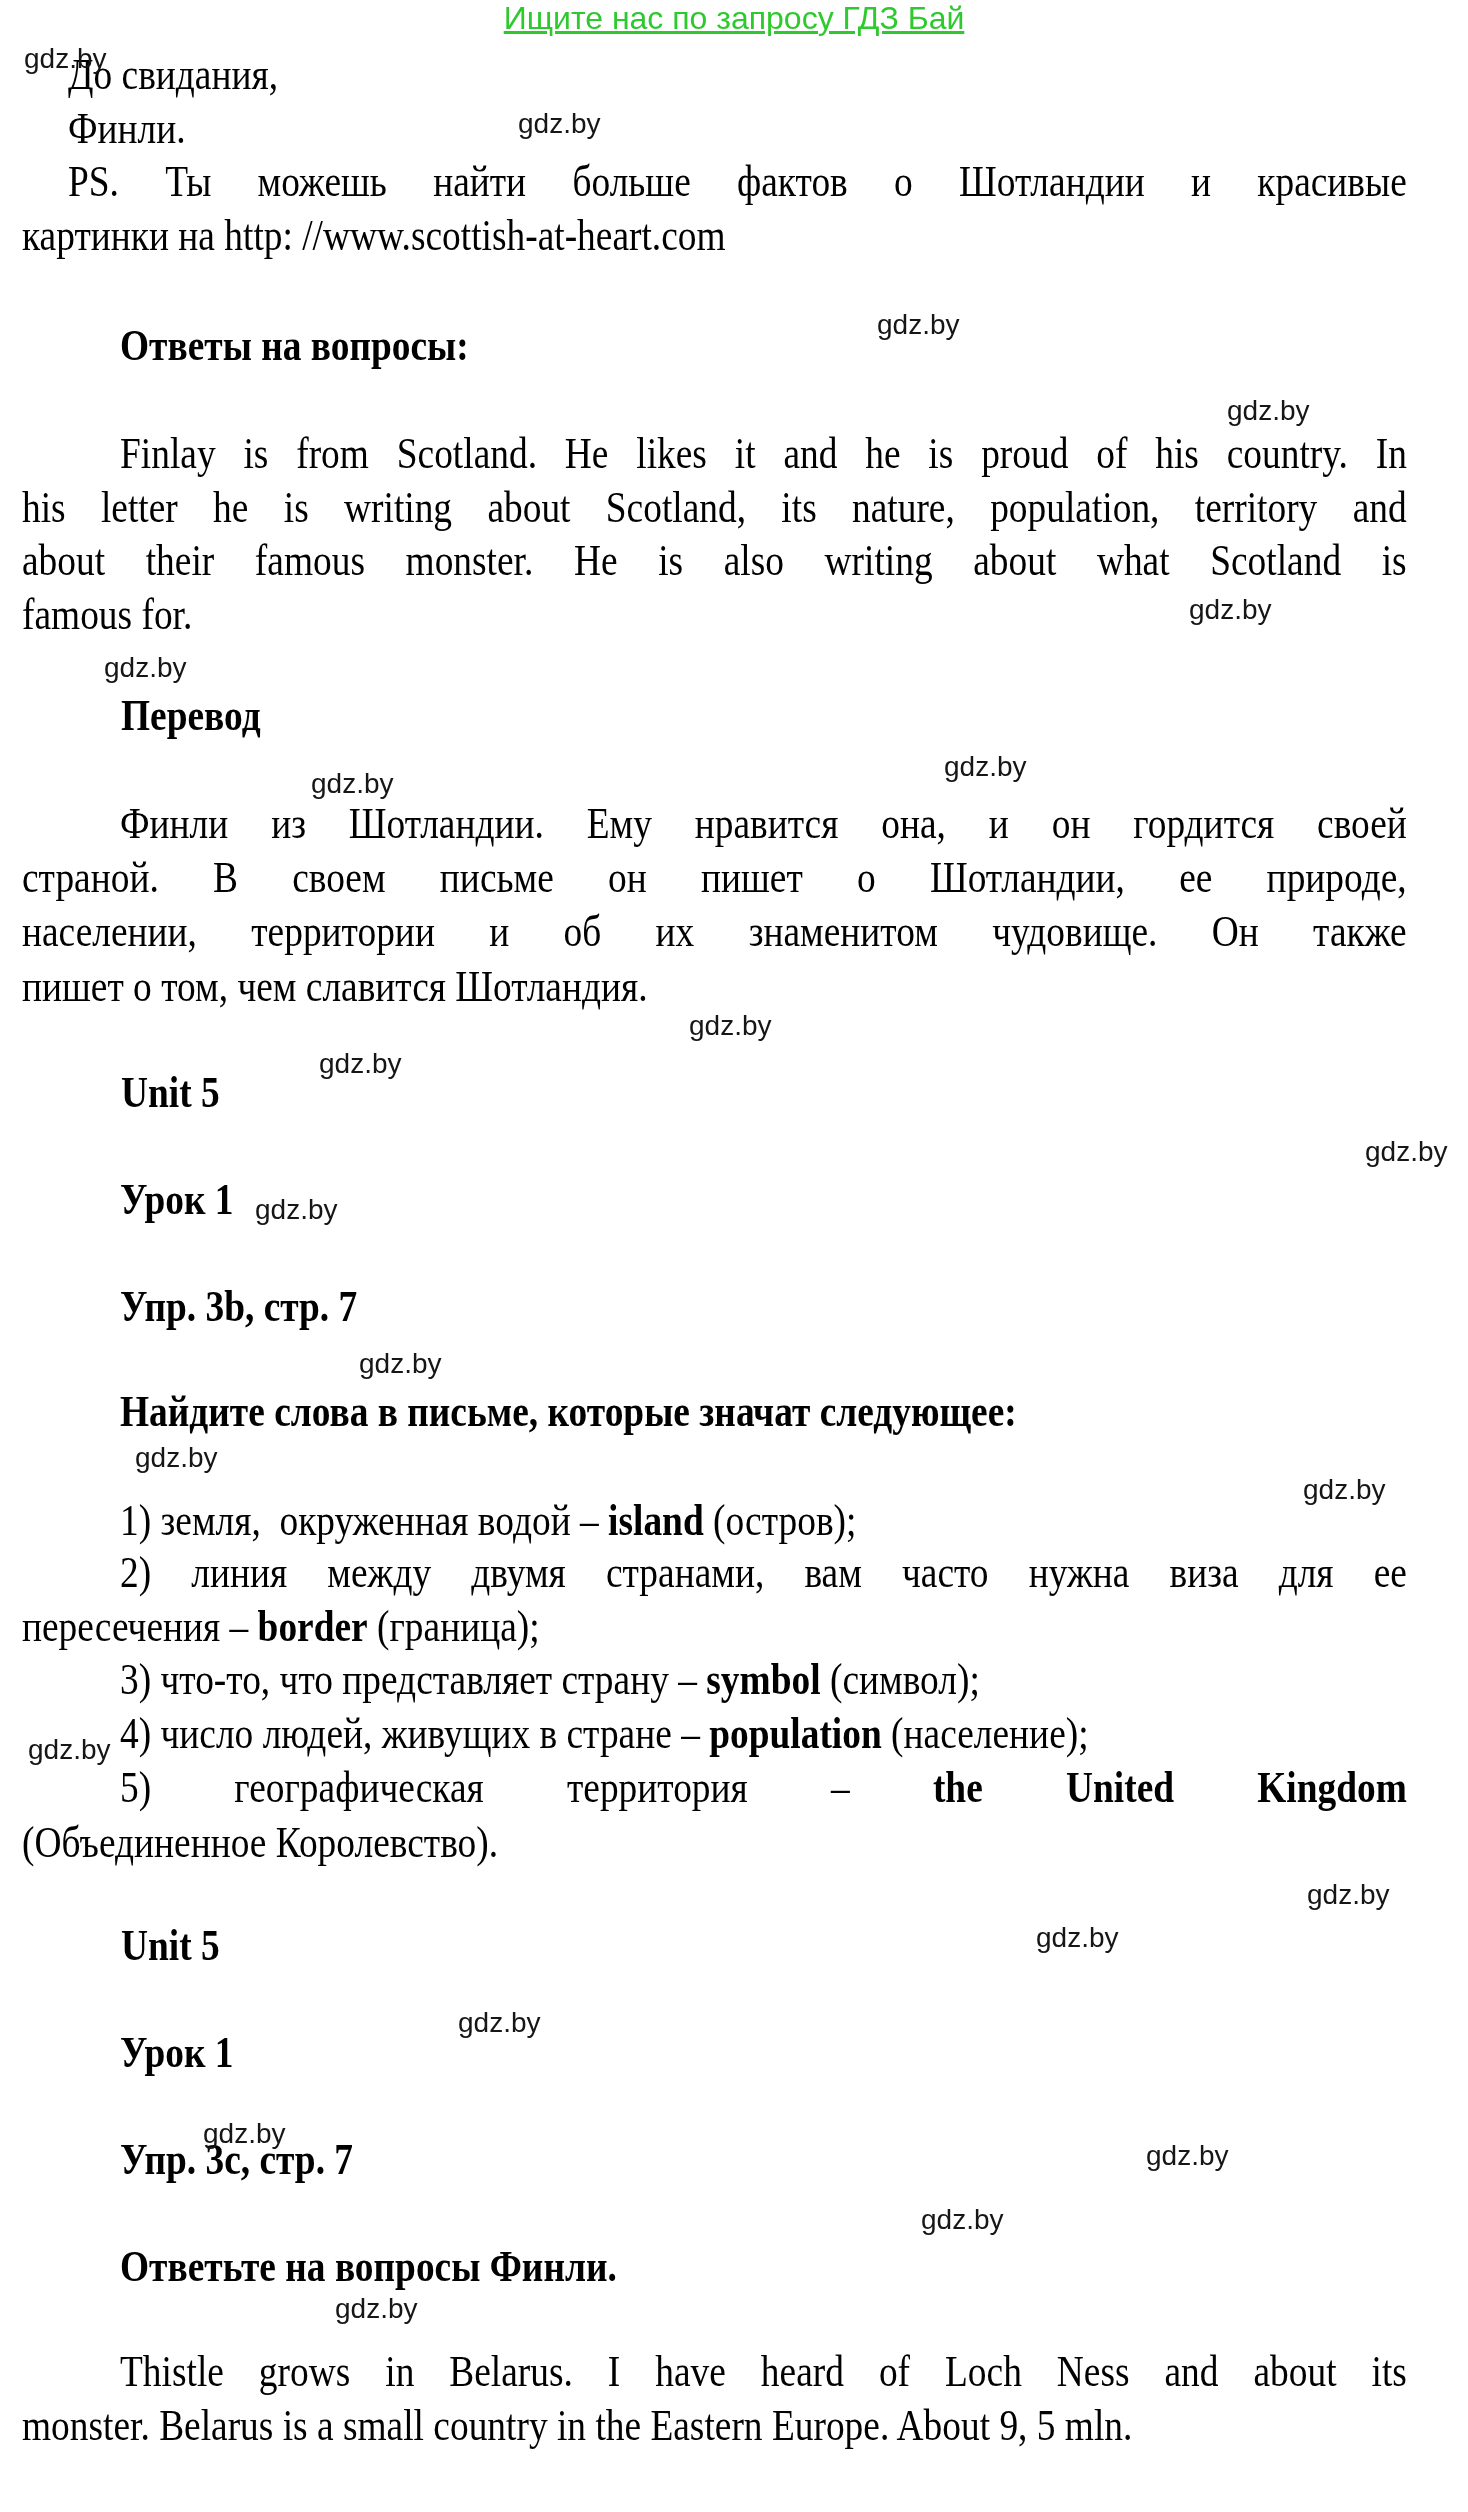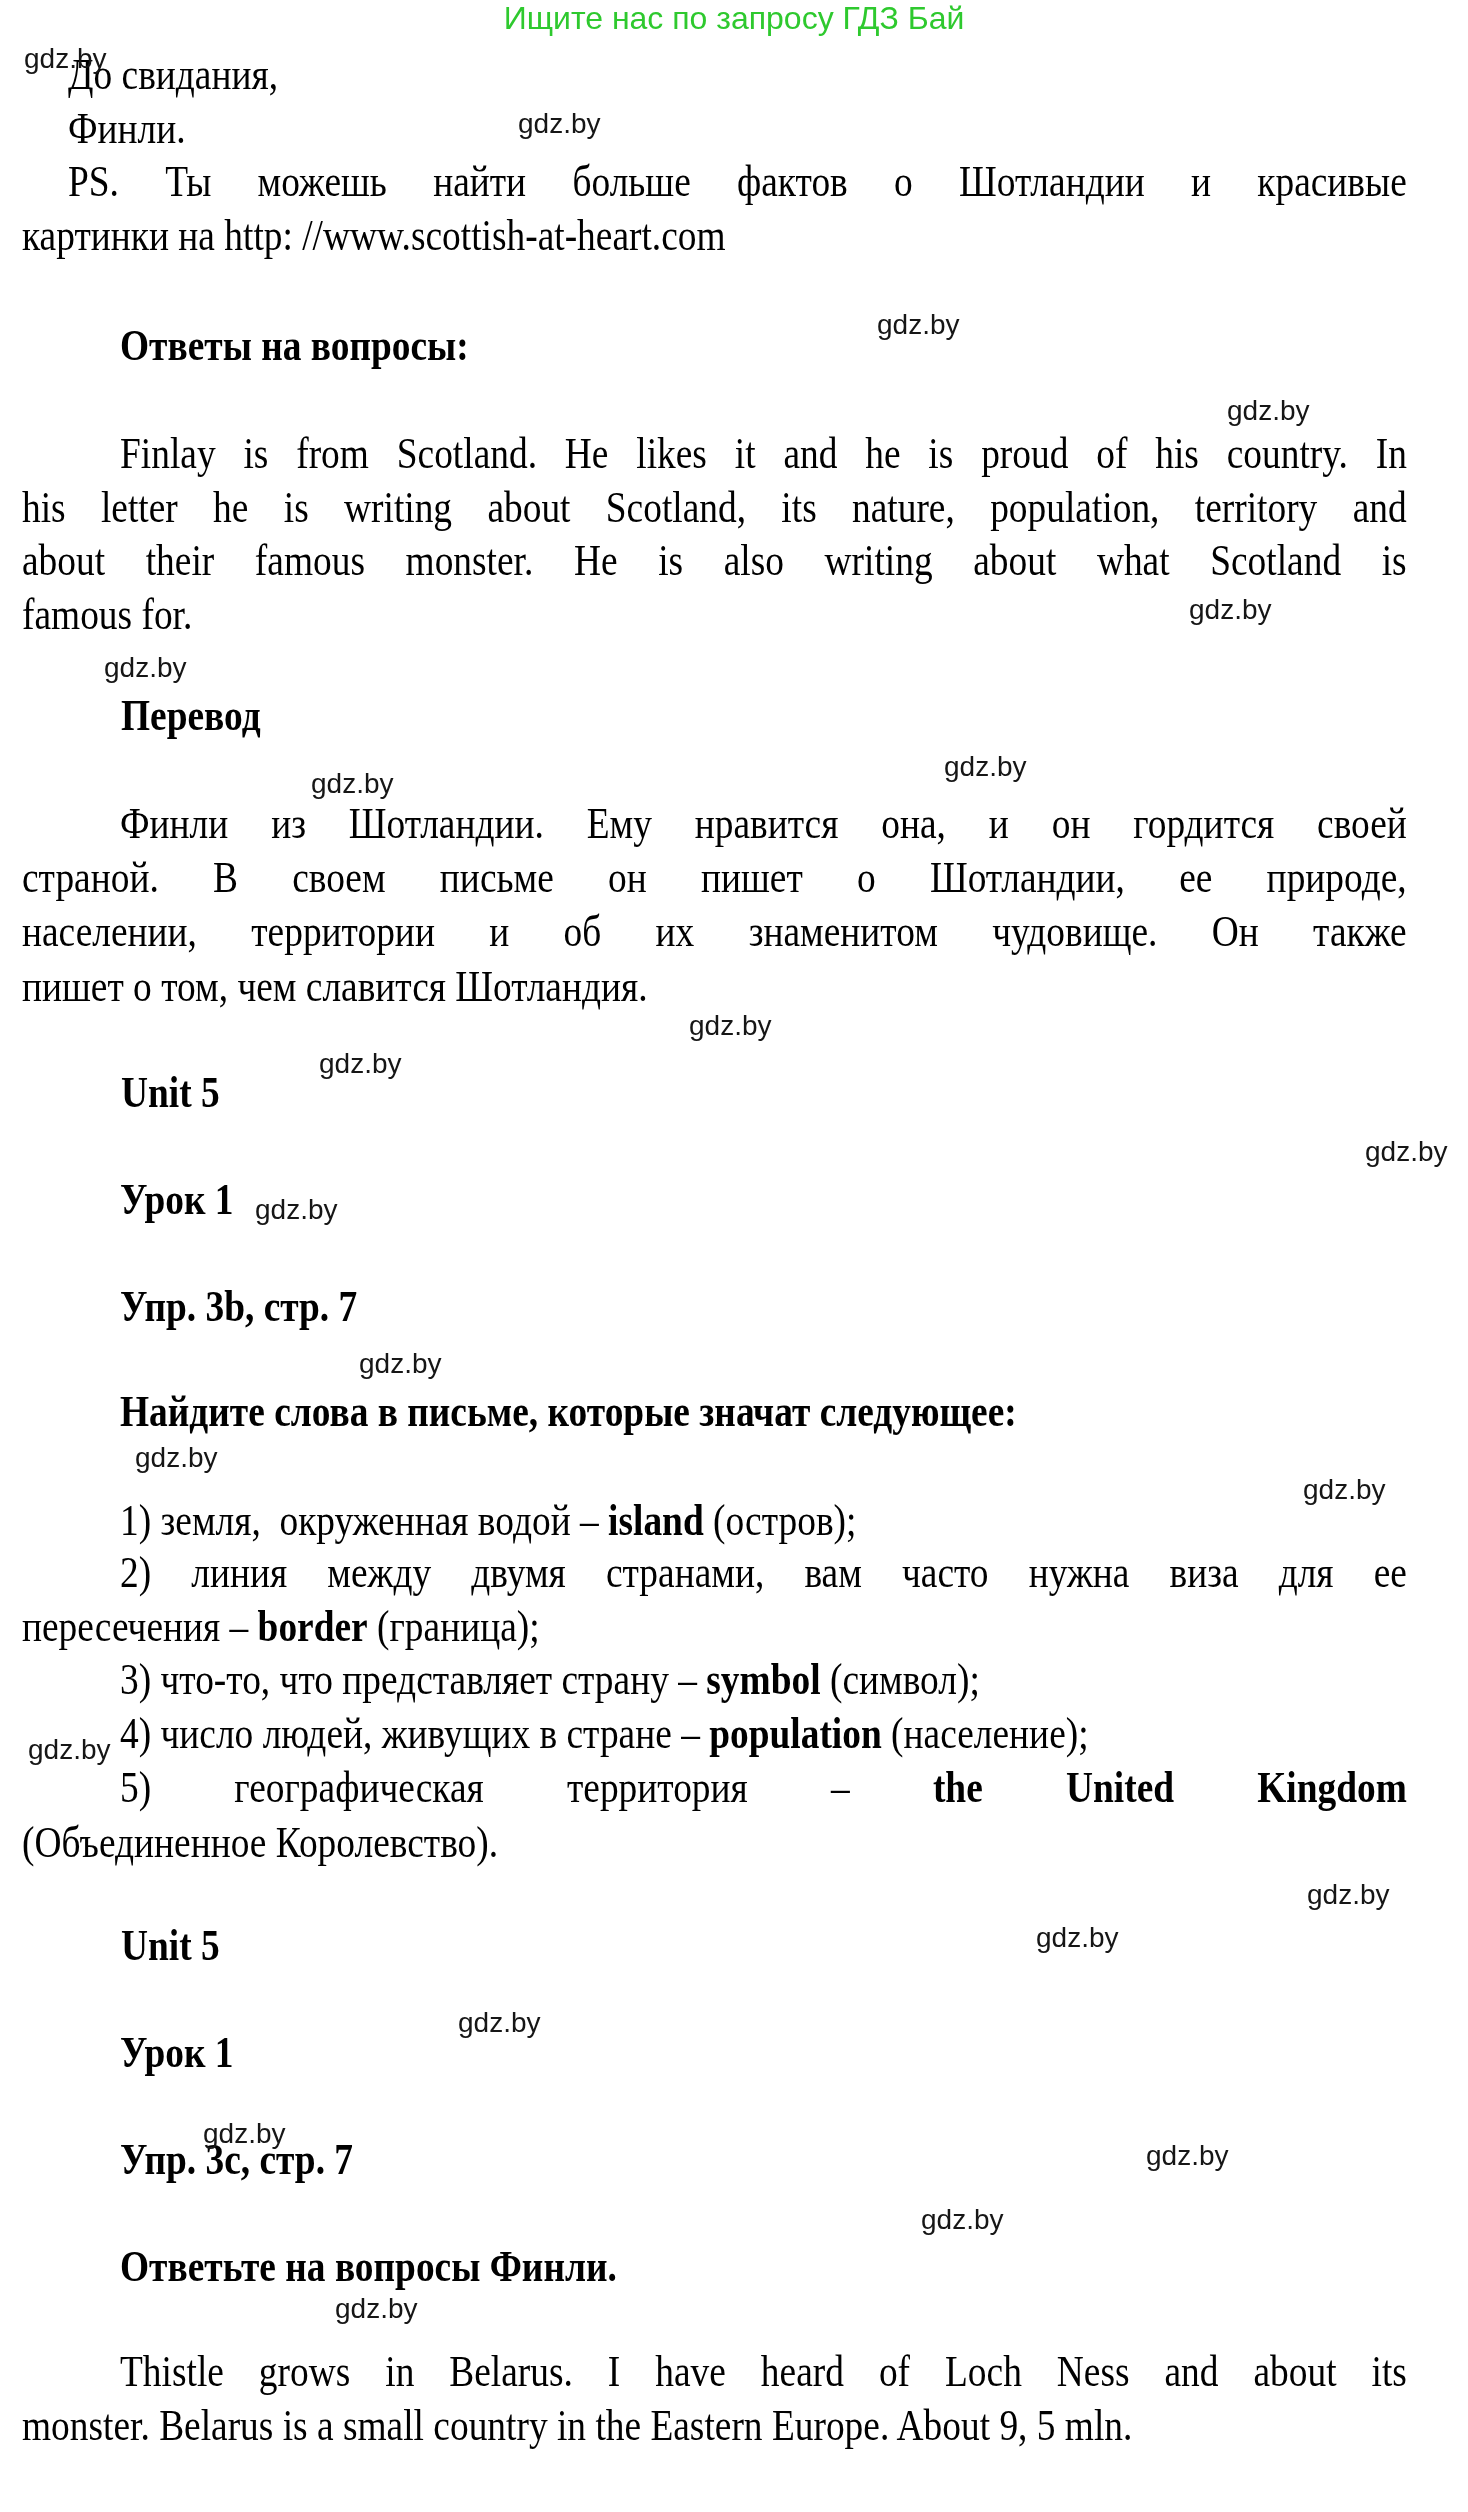--- a/index.html
+++ b/index.html
@@ -50,21 +50,21 @@
     font-family:"Liberation Sans",sans-serif;
     font-size:29.5px;
     font-weight:500;
     line-height:1;
   }
 </style>
 </head>
 <body>
 
 <div id="page" style="background: rgb(255, 255, 255);">
-  <div id="banner" style="color: rgb(46, 201, 46);">Ищите нас по запросу ГДЗ Бай</div>
+  <div id="banner" style="color: rgb(46, 201, 46); text-decoration: underline;">Ищите нас по запросу ГДЗ Бай</div>
   <div id="doc">
       <div class="line" style="left: 68px; top: 48px; color: rgb(0, 0, 0);">До свидания,</div>
       <div class="line" style="left: 68px; top: 102px; color: rgb(0, 0, 0);">Финли.</div>
       <div class="line j" style="left: 68px; top: 155px; color: rgb(0, 0, 0); width: 1575px;">PS. Ты можешь найти больше фактов о Шотландии и красивые</div>
       <div class="line" style="left: 22px; top: 209px; color: rgb(0, 0, 0);">картинки на http: //www.scottish-at-heart.com</div>
       <div class="line b" style="left: 120px; top: 319px; color: rgb(0, 0, 0);">Ответы на вопросы:</div>
       <div class="line j" style="left: 120px; top: 427px; color: rgb(0, 0, 0); width: 1514px;">Finlay is from Scotland. He likes it and he is proud of his country. In</div>
       <div class="line j" style="left: 22px; top: 481px; color: rgb(0, 0, 0); width: 1629px;">his letter he is writing about Scotland, its nature, population, territory and</div>
       <div class="line j" style="left: 22px; top: 534px; color: rgb(0, 0, 0); width: 1629px;">about their famous monster. He is also writing about what Scotland is</div>
       <div class="line" style="left: 22px; top: 588px; color: rgb(0, 0, 0);">famous for.</div>

